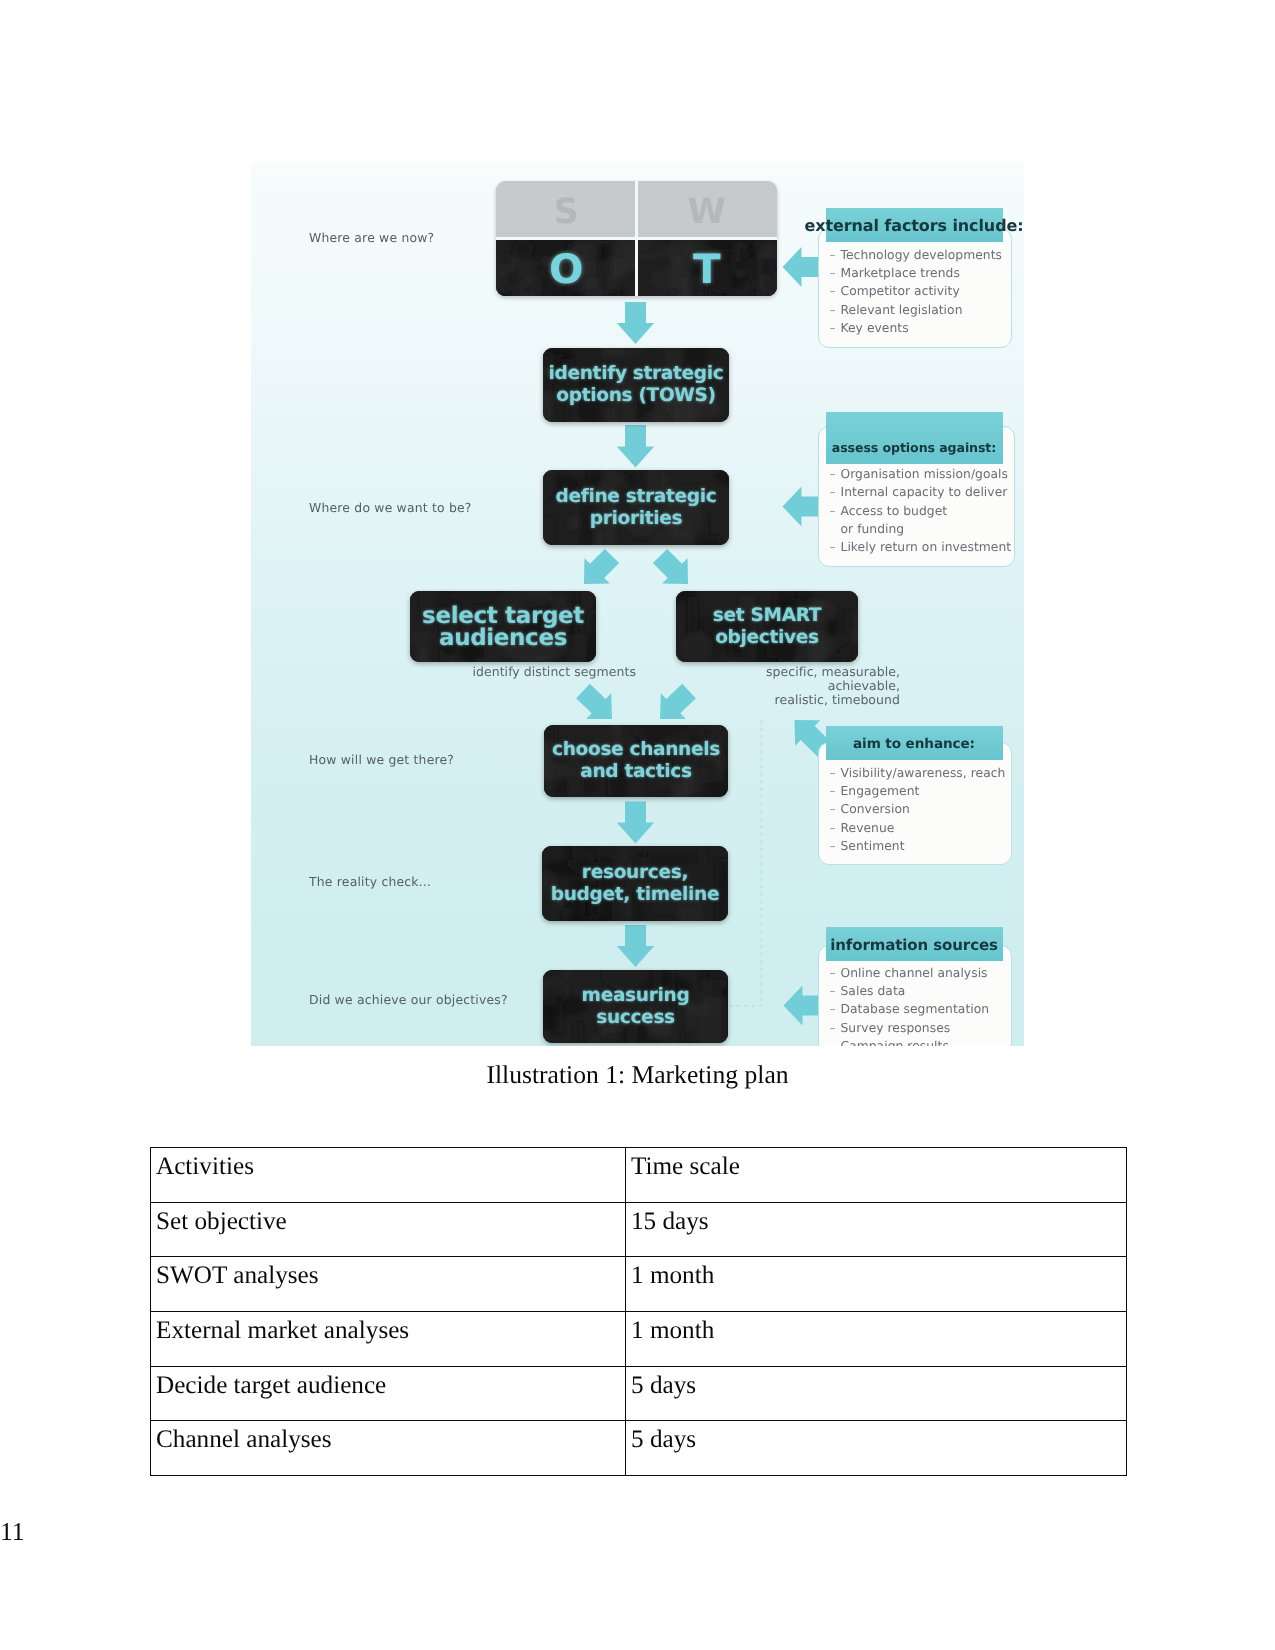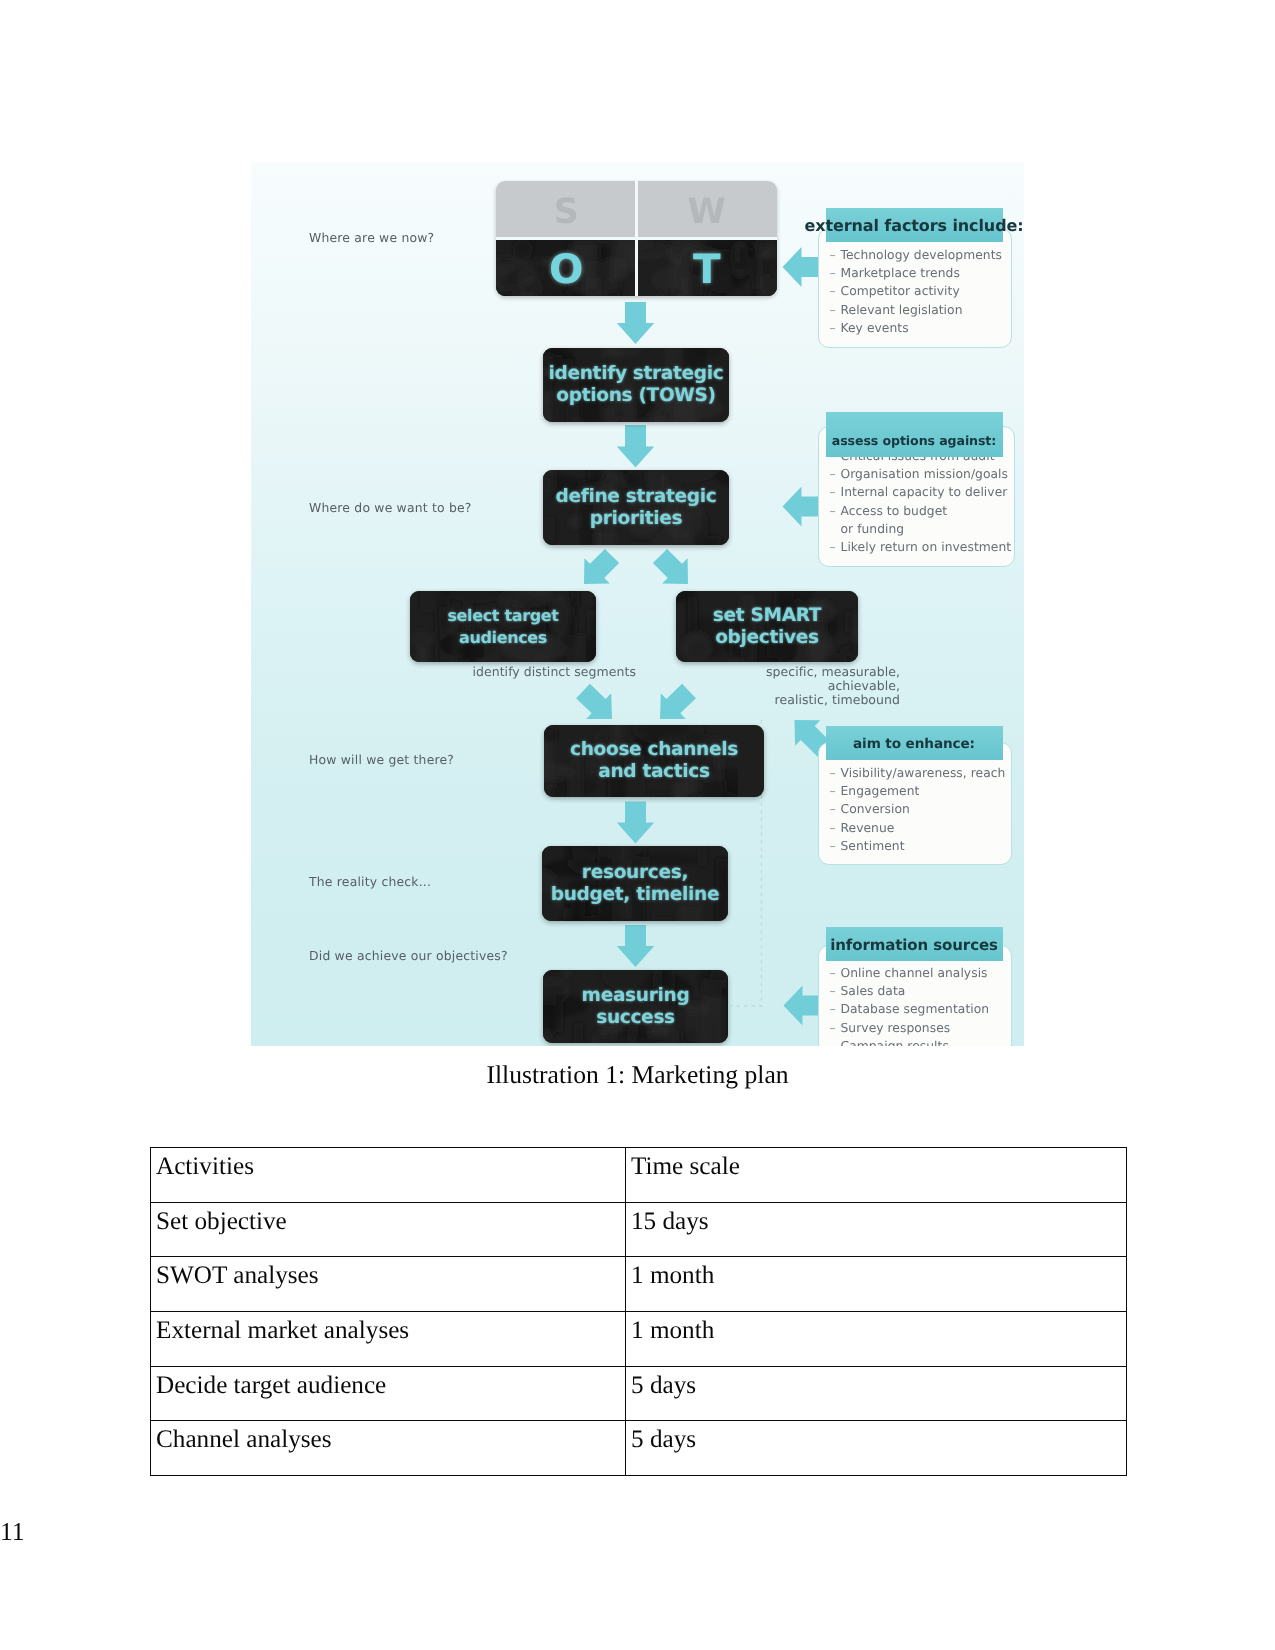--- a/index.html
+++ b/index.html
@@ -78,21 +78,21 @@
           <path d="M531.5 343.5 L550.5 323.5 L550.5 333.5 L567 333.5 L567 353.5 L550.5 353.5 L550.5 363.5 Z" fill="#6ccfda"></path>
           <path d="M532.5 842.5 L551.5 822.5 L551.5 832.5 L567 832.5 L567 852.5 L551.5 852.5 L551.5 862.5 Z" fill="#6ccfda"></path>
           <path d="M569.0 596.1 L583.0 581.9 L563.7 562.9 L569.3 557.2 L543.5 557.0 L544.1 582.8 L549.7 577.1 Z" fill="#6ccfda"></path>
           <path d="M510.5 557 L510.5 843 L479 843" fill="none" stroke="#b9dee1" stroke-width="1.4" stroke-dasharray="3.5 4"></path>
         </svg>
 
     <div class="lbl" style="left: 58px; top: 67px;">Where are we now?</div>
         <div class="lbl" style="left: 58px; top: 337px;">Where do we want to be?</div>
         <div class="lbl" style="left: 58px; top: 589px;">How will we get there?</div>
         <div class="lbl" style="left: 58px; top: 711px; text-align: right;">The reality check...</div>
-        <div class="lbl" style="left: 58px; top: 785px; text-align: center;">Did we achieve our objectives?</div>
+        <div class="lbl" style="left: 58px; top: 829px; text-align: center;">Did we achieve our objectives?</div>
         <div id="swot" style="left: 245px; top: 18px;">
           <div class="q" style="left: 0%; top: 0%; background: rgb(198, 202, 204); color: rgb(180, 184, 187); font-size: 34.7px;">
             <span style="position: relative; z-index: 2; top: 2px;">S</span>
           </div>
           <div class="q" style="left: 50%; top: 0%; background: rgb(198, 202, 204); color: rgb(180, 184, 187); font-size: 34.7px;">
             <span style="position: relative; z-index: 2; top: 2px;">W</span>
           </div>
           <div class="q" style="left: 0%; top: 50%; background: rgb(30, 30, 30); color: rgb(111, 214, 224); font-size: 40.5px;">
             <svg class="noise" width="141" height="58" viewBox="0 0 141 58" preserveAspectRatio="none" style="position: absolute; left: 0px; top: 0px; z-index: 1;">
               <rect width="141" height="58" fill="#1e1e1e"></rect>
@@ -269,21 +269,21 @@
               <ellipse cx="139.8" cy="87.5" rx="22.6" ry="20.8" fill="#2e2e2e" opacity="0.22"></ellipse>
               <ellipse cx="76.5" cy="25.6" rx="9.8" ry="16.0" fill="#2e2e2e" opacity="0.36"></ellipse>
               <ellipse cx="194.5" cy="5.1" rx="15.4" ry="20.5" fill="#101010" opacity="0.29"></ellipse>
               <ellipse cx="150.4" cy="57.6" rx="20.7" ry="22.9" fill="#2e2e2e" opacity="0.42"></ellipse>
               <ellipse cx="12.8" cy="24.8" rx="35.1" ry="11.9" fill="#101010" opacity="0.25"></ellipse>
               <ellipse cx="56.3" cy="33.3" rx="11.9" ry="10.3" fill="#2e2e2e" opacity="0.47"></ellipse>
             </g>
           </svg>
           <span class="tx"><span>define strategic</span><br><span>priorities</span></span>
         </div>
-        <div class="dbox" style="left: 159px; top: 428px; width: 186px; height: 71px; font-size: 16px;">
+        <div class="dbox" style="left: 159px; top: 428px; width: 186px; height: 71px; font-size: 23px;">
           <svg class="noise" width="206" height="91" viewBox="0 0 206 91" preserveAspectRatio="none">
             <rect width="206" height="91" fill="#1e1e1e"></rect>
             <filter id="bl17" x="-20%" y="-20%" width="140%" height="140%">
               <feGaussianBlur stdDeviation="2.4"></feGaussianBlur>
             </filter>
             <g filter="url(#bl17)">
               <rect x="189.5" y="35.9" width="8.3" height="86.2" fill="#131313" opacity="0.43"></rect>
               <rect x="103.1" y="21.0" width="18.2" height="21.9" fill="#2a2a2a" opacity="0.44"></rect>
               <rect x="37.6" y="25.5" width="15.9" height="20.5" fill="#2a2a2a" opacity="0.41"></rect>
               <rect x="61.8" y="79.7" width="7.5" height="27.5" fill="#2a2a2a" opacity="0.45"></rect>
@@ -359,21 +359,21 @@
               <ellipse cx="134.4" cy="7.5" rx="13.2" ry="22.3" fill="#101010" opacity="0.21"></ellipse>
               <ellipse cx="169.0" cy="89.6" rx="14.8" ry="18.1" fill="#101010" opacity="0.46"></ellipse>
               <ellipse cx="201.8" cy="69.6" rx="28.6" ry="8.0" fill="#101010" opacity="0.45"></ellipse>
               <ellipse cx="98.0" cy="69.1" rx="35.9" ry="14.8" fill="#101010" opacity="0.27"></ellipse>
               <ellipse cx="127.0" cy="27.3" rx="18.1" ry="10.1" fill="#101010" opacity="0.32"></ellipse>
               <ellipse cx="154.2" cy="65.5" rx="12.4" ry="16.5" fill="#2e2e2e" opacity="0.40"></ellipse>
             </g>
           </svg>
           <span class="tx"><span>set SMART</span><br><span>objectives</span></span>
         </div>
-        <div class="dbox" style="left: 293px; top: 562px; width: 220px; height: 72px; font-size: 18.6px;">
+        <div class="dbox" style="left: 293px; top: 562px; width: 184px; height: 72px; font-size: 18.6px;">
           <svg class="noise" width="204" height="92" viewBox="0 0 204 92" preserveAspectRatio="none">
             <rect width="204" height="92" fill="#1e1e1e"></rect>
             <filter id="bl31" x="-20%" y="-20%" width="140%" height="140%">
               <feGaussianBlur stdDeviation="2.4"></feGaussianBlur>
             </filter>
             <g filter="url(#bl31)">
               <rect x="127.0" y="37.2" width="10.7" height="24.7" fill="#131313" opacity="0.57"></rect>
               <rect x="116.3" y="90.1" width="22.6" height="36.1" fill="#131313" opacity="0.45"></rect>
               <rect x="149.1" y="50.0" width="12.3" height="37.5" fill="#2a2a2a" opacity="0.56"></rect>
               <rect x="89.3" y="39.8" width="21.8" height="56.5" fill="#131313" opacity="0.31"></rect>
@@ -509,21 +509,21 @@
           <div class="hd" style="left: 6.5px; top: -21.5px; padding-top: 2px; width: 177px; font-size: 16px;">external factors include:</div>
           <ul style="left: 21.5px; top: 18.5px;">
             <li>Technology developments</li>
             <li>Marketplace trends</li>
             <li>Competitor activity</li>
             <li>Relevant legislation</li>
             <li>Key events</li>
           </ul>
         </div>
         <div class="card" style="left: 567px; top: 263px; width: 197px; height: 141px;">
-          <div class="hd" style="left: 6.5px; top: -15.5px; padding-top: 13px; width: 177px; font-size: 12.6px;">assess options against:</div>
+          <div class="hd" style="left: 6.5px; top: -15.5px; padding-top: 20px; width: 177px; font-size: 12.6px;">assess options against:</div>
           <ul style="left: 21.5px; top: 21.5px;">
             <li>Critical issues from audit</li>
             <li>Organisation mission/goals</li>
             <li>Internal capacity to deliver</li>
             <li>Access to budget</li>
             <li class="cont">or funding</li>
             <li>Likely return on investment</li>
           </ul>
         </div>
         <div class="card" style="left: 567px; top: 579px; width: 194px; height: 123px;">

